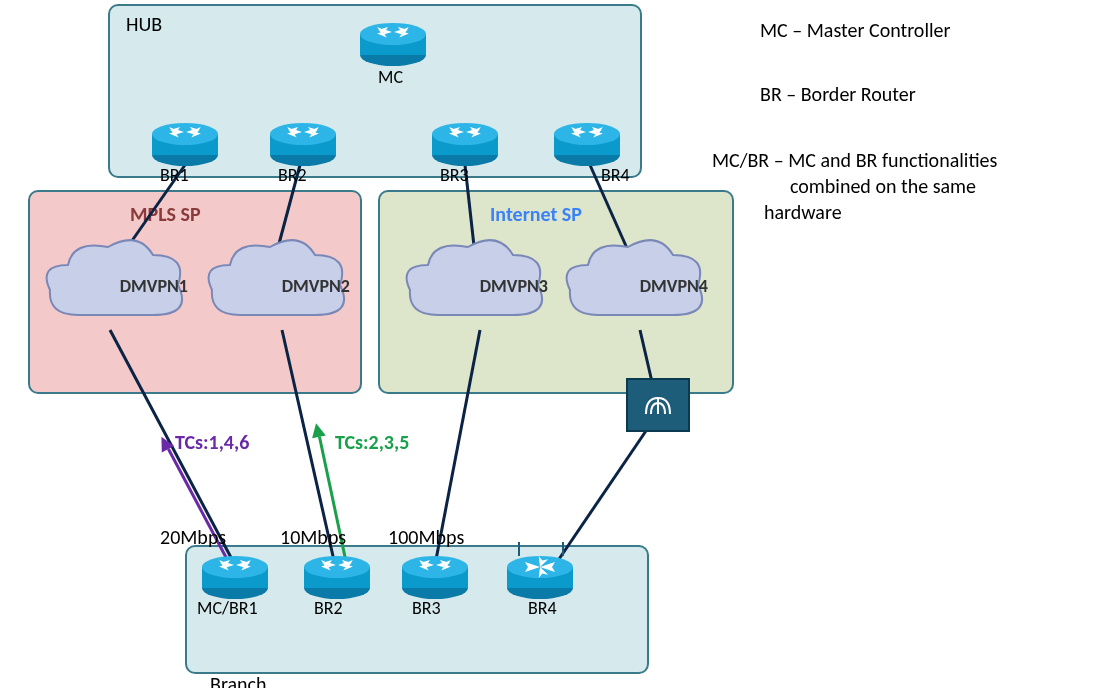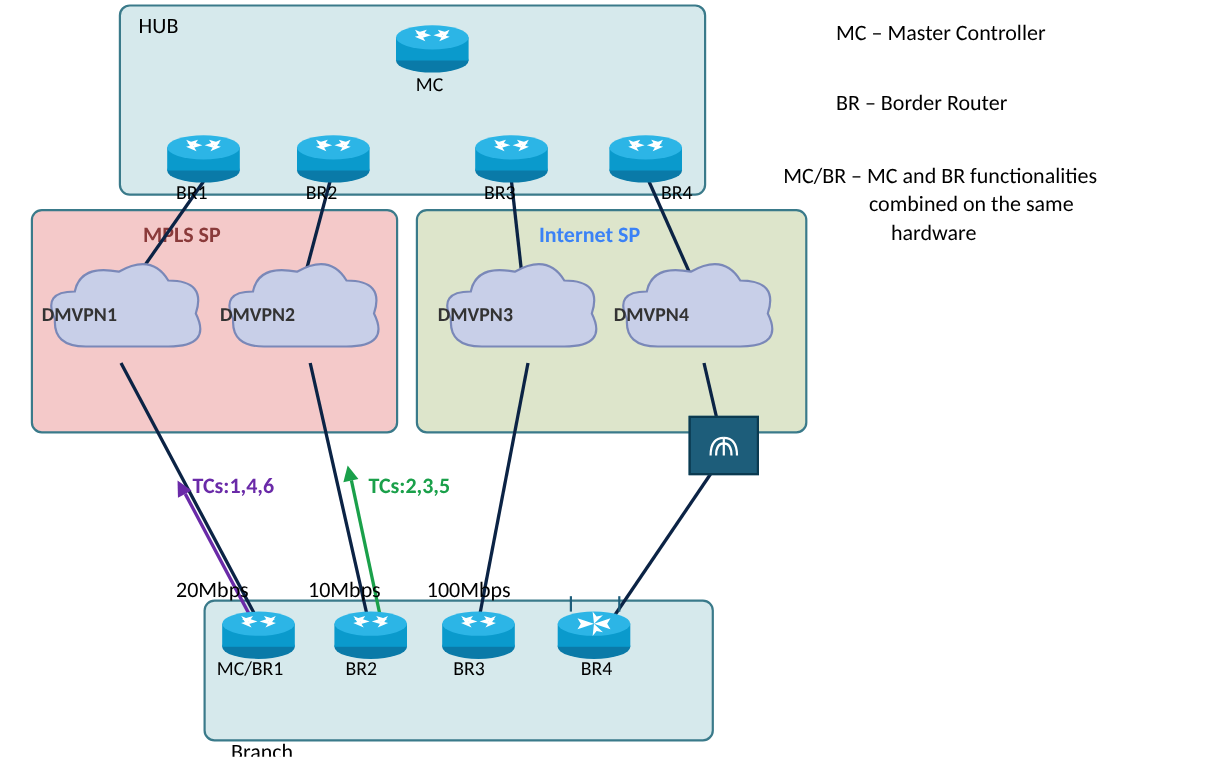--- a/index.html
+++ b/index.html
@@ -27,21 +27,21 @@
   .cloud {
     position: absolute;
     width: 150px;
     height: 95px;
   }
   .cloud svg { width: 100%; height: 100%; }
   .cloud-label {
     position: absolute;
     width: 100%;
     top: 40px;
-    text-align: left;
+    text-align: right;
     font-weight: bold;
     font-size: 18px;
     color: #333;
   }
   .router {
     position: absolute;
     width: 70px;
     height: 45px;
   }
   .router svg { width: 100%; height: 100%; display:block; }
@@ -89,21 +89,21 @@
 
 <div class="zone-label" style="left:126px; top:12px;">HUB</div>
 <div class="zone-label bold" style="left:130px; top:202px; color:#8a3a3a;">MPLS SP</div>
 <div class="zone-label bold" style="left:490px; top:202px; color:#3b82f6;">Internet SP</div>
 <div class="zone-label" style="left:210px; top:640px;margin-top:32px;">Branch</div>
 
 <div class="legend" style="top:18px;">MC – Master Controller</div>
 <div class="legend" style="top:82px;">BR – Border Router</div>
 <div class="legend" style="top:148px; left:688px;margin-left:24px;">MC/BR – MC and BR functionalities</div>
 <div class="legend" style="top:174px; left:790px;">combined on the same</div>
-<div class="legend" style="top:200px; left:810px;">hardware</div>
+<div class="legend" style="top:200px; left:764px;">hardware</div>
 
 <svg class="abs" style="left:0;top:0;width:760px;height:688px;z-index:0;" viewBox="0 0 760 688">
   <g stroke="#0b2345" stroke-width="3" fill="none">
     <line x1="185" y1="165" x2="122" y2="255"></line>
     <line x1="300" y1="165" x2="276" y2="255"></line>
     <line x1="465" y1="165" x2="475" y2="255"></line>
     <line x1="590" y1="165" x2="630" y2="255"></line>
     <line x1="110" y1="330" x2="235" y2="565"></line>
     <line x1="282" y1="330" x2="335" y2="565"></line>
     <line x1="480" y1="330" x2="435" y2="565"></line>

